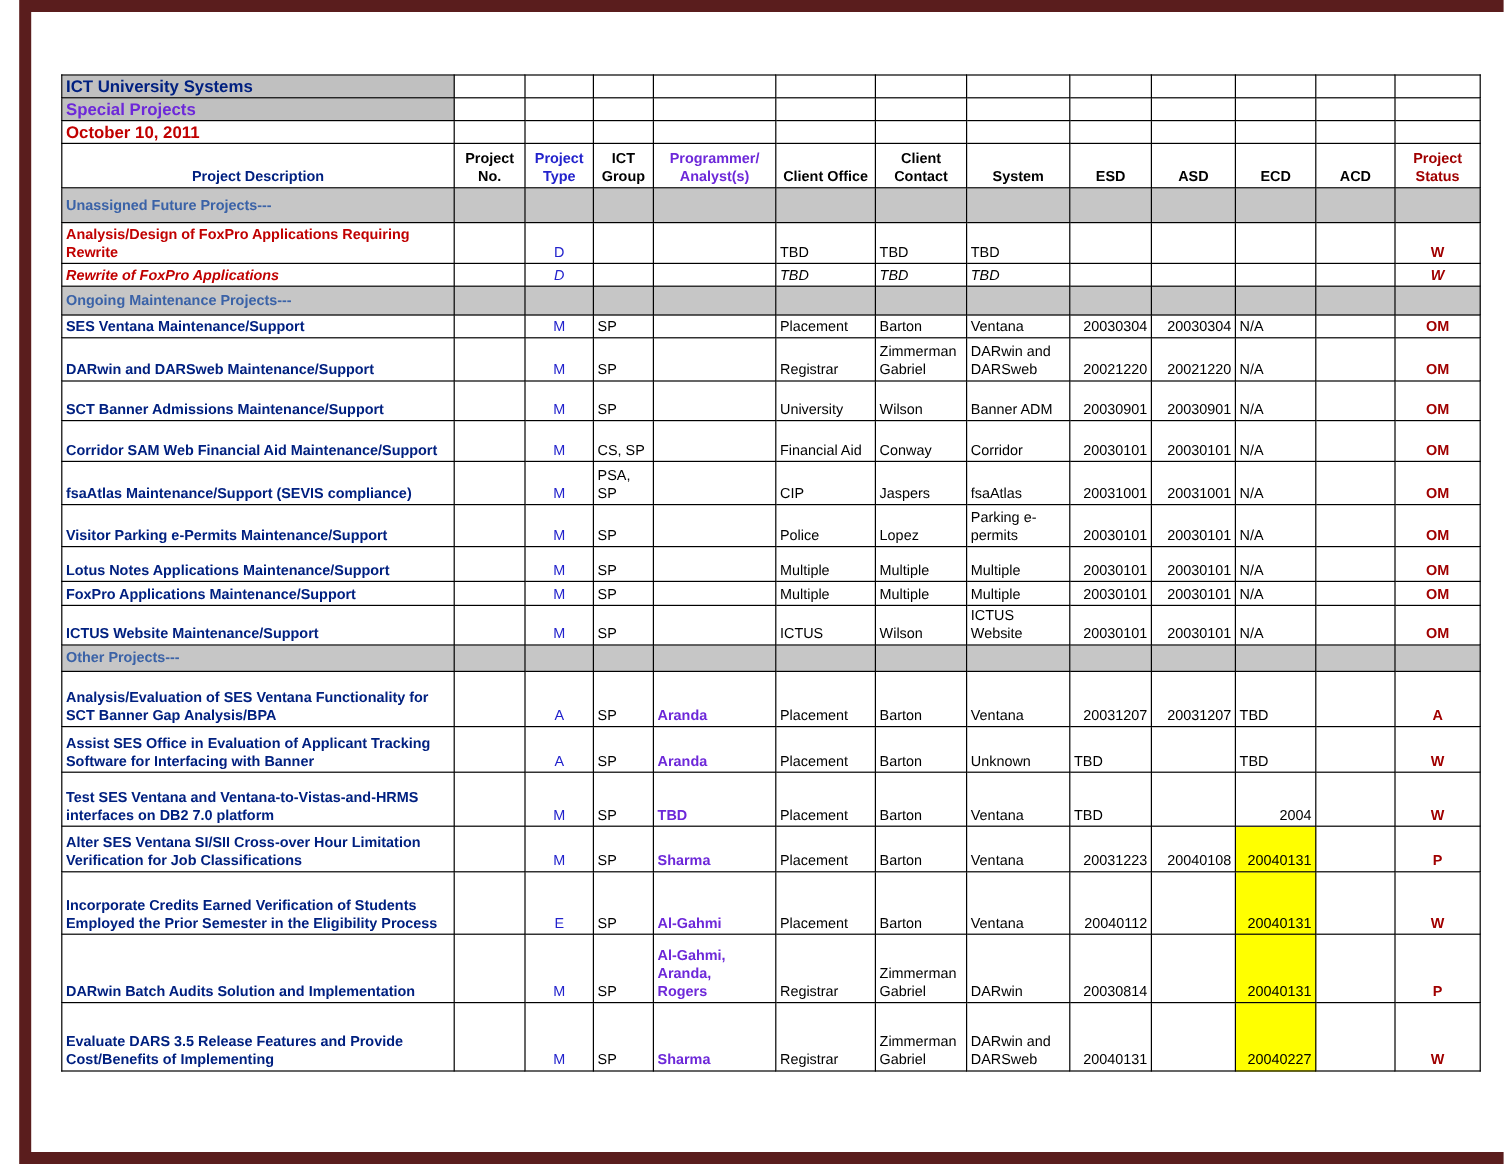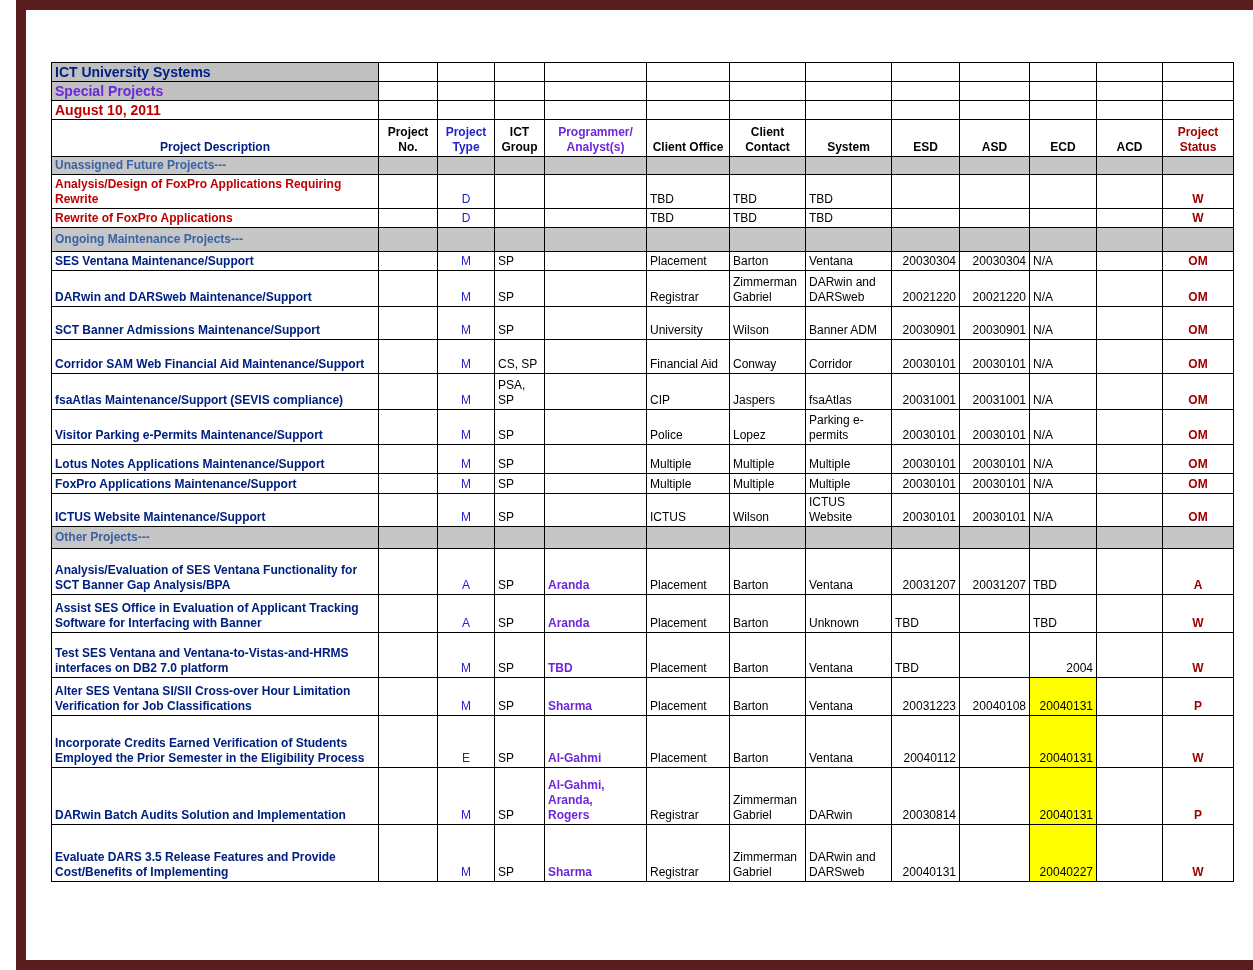--- a/index.html
+++ b/index.html
@@ -93,21 +93,21 @@
           <td></td>
           <td></td>
           <td></td>
           <td></td>
           <td></td>
           <td></td>
           <td></td>
           <td></td>
         </tr>
         <tr style="height: 19px;">
-          <td class="title c-red bg-white">August 10, 2011</td>
+          <td class="title c-red bg-white">October 10, 2011</td>
           <td></td>
           <td></td>
           <td></td>
           <td></td>
           <td></td>
           <td></td>
           <td></td>
           <td></td>
           <td></td>
           <td></td>
@@ -128,21 +128,21 @@
           <td class="h c-black">Client
 Contact</td>
           <td class="h c-black">System</td>
           <td class="h c-black">ESD</td>
           <td class="h c-black">ASD</td>
           <td class="h c-black">ECD</td>
           <td class="h c-black">ACD</td>
           <td class="h c-status">Project
 Status</td>
         </tr>
-        <tr style="height: 18px; margin-left: 40px;">
+        <tr style="height: 29px; margin-left: 40px;">
           <td class="sec">Unassigned Future Projects---</td>
           <td class="sec"></td>
           <td class="sec"></td>
           <td class="sec"></td>
           <td class="sec"></td>
           <td class="sec"></td>
           <td class="sec"></td>
           <td class="sec"></td>
           <td class="sec"></td>
           <td class="sec"></td>
@@ -158,21 +158,21 @@
           <td class="c-green"></td>
           <td>TBD</td>
           <td>TBD</td>
           <td>TBD</td>
           <td></td>
           <td></td>
           <td></td>
           <td></td>
           <td class="ctr c-status">W</td>
         </tr>
-        <tr style="height: 19px;">
+        <tr style="height: 19px; font-style: italic;">
           <td class="desc c-red">Rewrite of FoxPro Applications</td>
           <td class="ctr"></td>
           <td class="ctr c-blue">D</td>
           <td></td>
           <td class="c-green"></td>
           <td>TBD</td>
           <td>TBD</td>
           <td>TBD</td>
           <td></td>
           <td></td>

